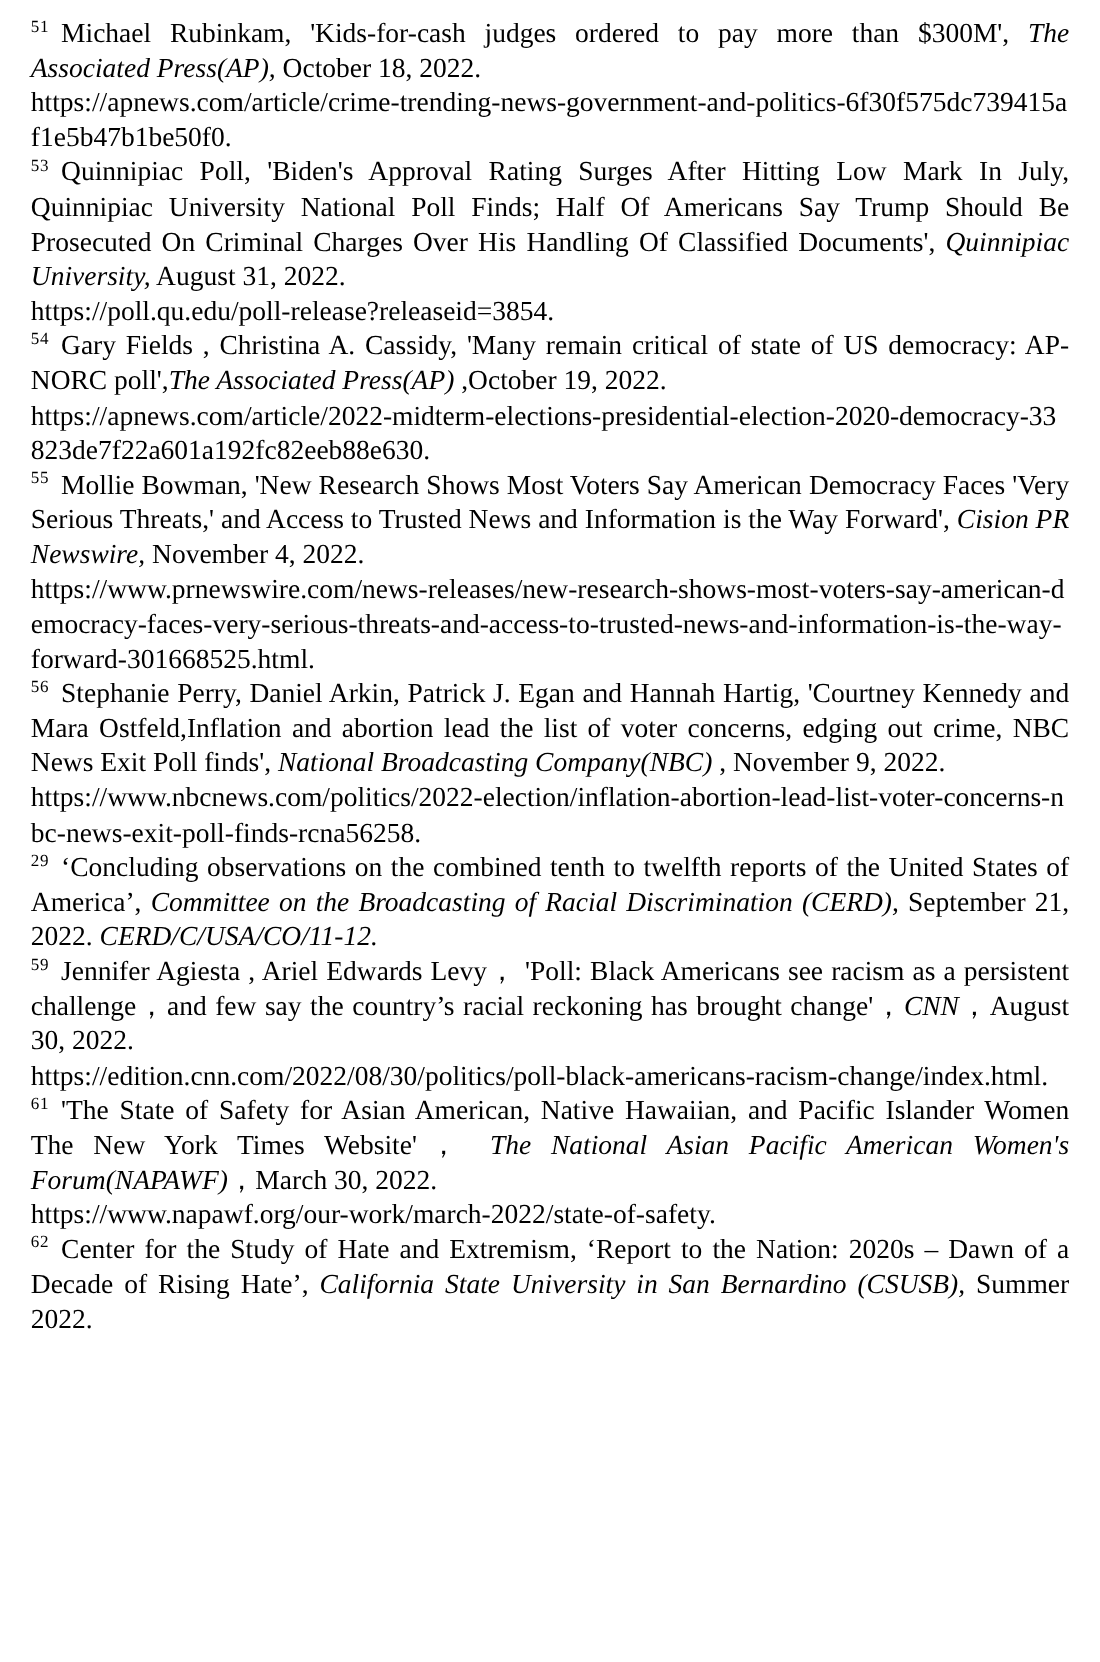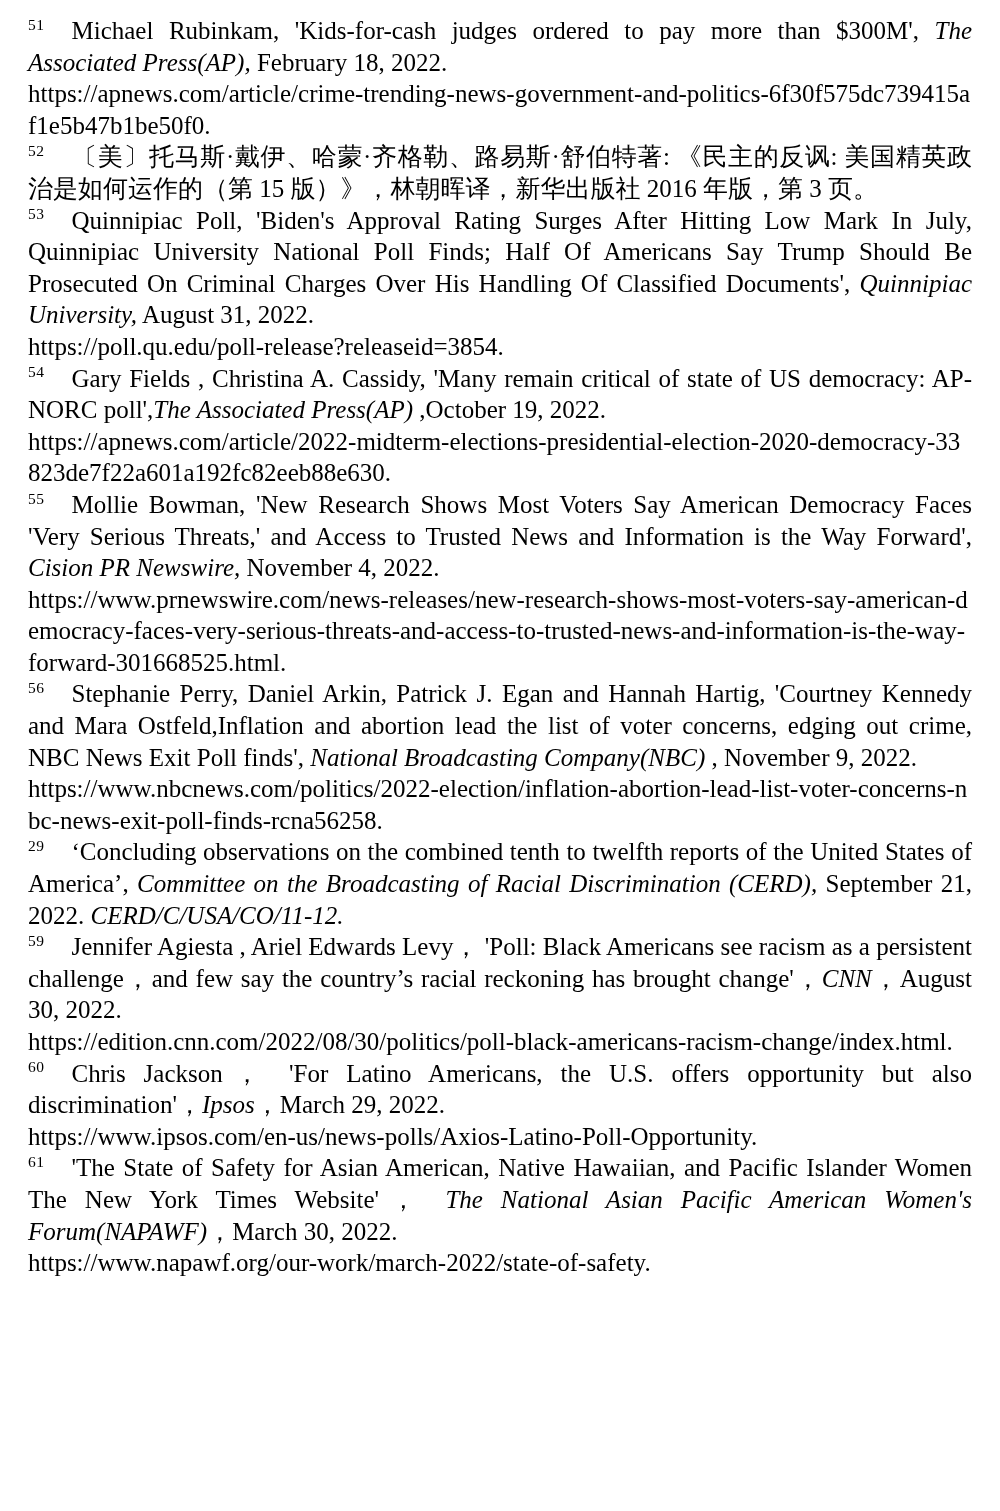--- a/index.html
+++ b/index.html
@@ -21,39 +21,38 @@
     text-align: justify;
   }
   p.footnote {
     margin: 0;
     padding: 0;
   }
   sup.fn-num {
     font-size: 0.62em;
     line-height: 0;
     vertical-align: super;
-    margin-right: 27px;
+    margin-right: 11px;
     letter-spacing: 0.5px;
   }
   .italic {
     font-style: italic;
   }
   .url {
     word-break: break-all;
   }
 </style>
 </head>
 <body>
 
 <div class="page">
   <div id="footnotes">
-      <p class="footnote"><sup class="fn-num">51</sup><span class="plain">Michael Rubinkam, 'Kids-for-cash judges ordered to pay more than $300M', </span><span class="italic">The Associated Press(AP),</span><span class="plain"> February 18, 2022.</span><br><span class="url">https://apnews.com/article/crime-trending-news-government-and-politics-6f30f575dc739415af1e5b47b1be50f0.</span></p>
-      <p class="footnote"><sup class="fn-num">52</sup><span class="plain">〔美〕托马斯·戴伊、哈蒙·齐格勒、路易斯·舒伯特著: 《民主的反讽: 美国精英政治是如何运作的（第 15 版）》，林朝晖译，新华出版社 2016 年版，第 3 页。</span></p>
+      <p class="footnote"><sup class="fn-num">51</sup><span class="plain">Michael Rubinkam, 'Kids-for-cash judges ordered to pay more than $300M', </span><span class="italic">The Associated Press(AP),</span><span class="plain"> October 18, 2022.</span><br><span class="url">https://apnews.com/article/crime-trending-news-government-and-politics-6f30f575dc739415af1e5b47b1be50f0.</span></p>
       <p class="footnote"><sup class="fn-num">53</sup><span class="plain">Quinnipiac Poll, 'Biden's Approval Rating Surges After Hitting Low Mark In July, Quinnipiac University National Poll Finds; Half Of Americans Say Trump Should Be Prosecuted On Criminal Charges Over His Handling Of Classified Documents', </span><span class="italic">Quinnipiac University,</span><span class="plain"> August 31, 2022.</span><br><span class="url">https://poll.qu.edu/poll-release?releaseid=3854.</span></p>
       <p class="footnote"><sup class="fn-num">54</sup><span class="plain">Gary Fields , Christina A. Cassidy, 'Many remain critical of state of US democracy: AP-NORC poll',</span><span class="italic">The Associated Press(AP)</span><span class="plain"> ,October 19, 2022.</span><br><span class="url">https://apnews.com/article/2022-midterm-elections-presidential-election-2020-democracy-33823de7f22a601a192fc82eeb88e630.</span></p>
       <p class="footnote"><sup class="fn-num">55</sup><span class="plain">Mollie Bowman, 'New Research Shows Most Voters Say American Democracy Faces 'Very Serious Threats,' and Access to Trusted News and Information is the Way Forward', </span><span class="italic">Cision PR Newswire,</span><span class="plain"> November 4, 2022.</span><br><span class="url">https://www.prnewswire.com/news-releases/new-research-shows-most-voters-say-american-democracy-faces-very-serious-threats-and-access-to-trusted-news-and-information-is-the-way-forward-301668525.html.</span></p>
       <p class="footnote"><sup class="fn-num">56</sup><span class="plain">Stephanie Perry, Daniel Arkin, Patrick J. Egan and Hannah Hartig, 'Courtney Kennedy and Mara Ostfeld,Inflation and abortion lead the list of voter concerns, edging out crime, NBC News Exit Poll finds', </span><span class="italic">National Broadcasting Company(NBC)</span><span class="plain"> , November 9, 2022.</span><br><span class="url">https://www.nbcnews.com/politics/2022-election/inflation-abortion-lead-list-voter-concerns-nbc-news-exit-poll-finds-rcna56258.</span></p>
       <p class="footnote"><sup class="fn-num">29</sup><span class="plain">‘Concluding observations on the combined tenth to twelfth reports of the United States of America’, </span><span class="italic">Committee on the Broadcasting of Racial Discrimination (CERD),</span><span class="plain"> September 21, 2022. </span><span class="italic">CERD/C/USA/CO/11-12.</span></p>
       <p class="footnote"><sup class="fn-num">59</sup><span class="plain">Jennifer Agiesta , Ariel Edwards Levy， 'Poll: Black Americans see racism as a persistent challenge，and few say the country’s racial reckoning has brought change'，</span><span class="italic">CNN</span><span class="plain">，August 30, 2022.</span><br><span class="url">https://edition.cnn.com/2022/08/30/politics/poll-black-americans-racism-change/index.html.</span></p>
-      <p class="footnote"><sup class="fn-num">60</sup><span class="plain">Chris Jackson， 'For Latino Americans, the U.S. offers opportunity but also discrimination'，</span><span class="italic">Ipsos</span><span class="plain">，March 29, 2022.</span><br><span class="url">https://www.ipsos.com/en-us/news-polls/Axios-Latino-Poll-Opportunity.</span></p>
       <p class="footnote"><sup class="fn-num">61</sup><span class="plain">'The State of Safety for Asian American, Native Hawaiian, and Pacific Islander Women The New York Times Website'， </span><span class="italic">The National Asian Pacific American Women's Forum(NAPAWF)</span><span class="plain">，March 30, 2022.</span><br><span class="url">https://www.napawf.org/our-work/march-2022/state-of-safety.</span></p>
+      <p class="footnote"><sup class="fn-num">62</sup><span class="plain">Center for the Study of Hate and Extremism, ‘Report to the Nation: 2020s – Dawn of a Decade of Rising Hate’, </span><span class="italic">California State University in San Bernardino (CSUSB),</span><span class="plain"> Summer 2022.</span></p>
     </div>
 </div>
 
 </body></html>

